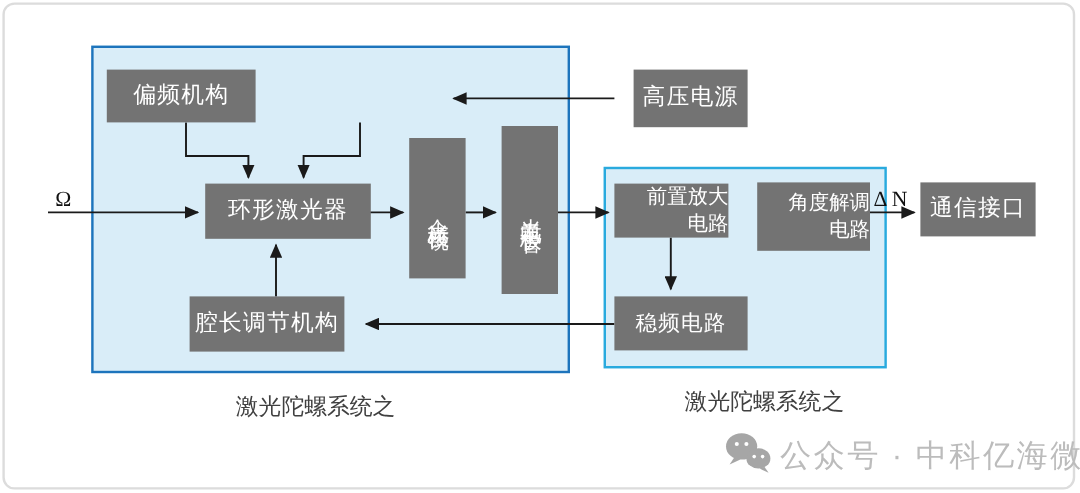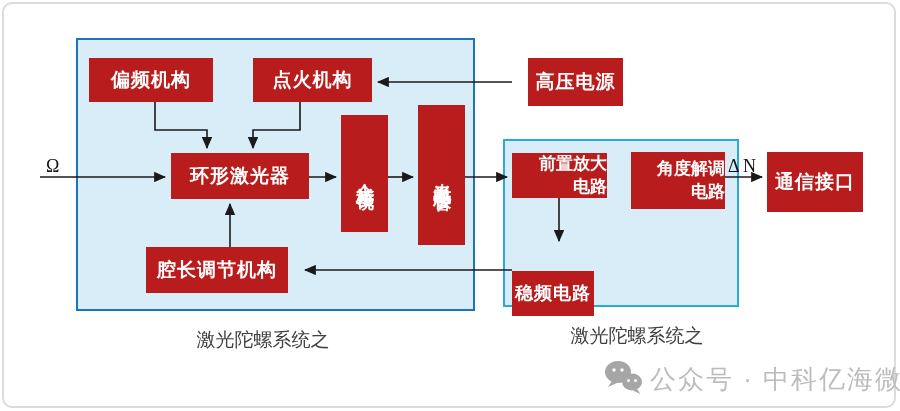--- a/index.html
+++ b/index.html
@@ -9,23 +9,23 @@
     font-family: "Liberation Sans", sans-serif; overflow: hidden;
   }
   .outer-frame {
     position: absolute; left: 2px; top: 2px; width: 894px; height: 406px;
     border: 2px solid #dcdcdc; border-radius: 10px; pointer-events: none;
   }
   .module { position: absolute; background: #d9edf8; }
   .module.optical   { left: 76px;  top: 38px;  width: 399px; height: 273px; border: 2px solid #1d74bc; }
   .module.electrical{ left: 503px; top: 139px; width: 236px; height: 168px; border: 2px solid #29aade; }
   .blk {
-    position: absolute; background: #b91c1c; color: #ffffff;
+    position: absolute; background: #737373; color: #ffffff;
     display: flex; align-items: center; justify-content: center;
-    font-size: 19px; letter-spacing: 1px; text-align: center; line-height: 1.2; font-weight: bold;
+    font-size: 19px; letter-spacing: 1px; text-align: center; line-height: 1.2;
   }
   .blk.v {
     writing-mode: vertical-rl; text-orientation: upright;
     font-size: 18px; letter-spacing: 3px;
   }
   .blk.two { flex-direction: column; font-size: 17px; letter-spacing: 0; line-height: 1.3; align-items: flex-end; }
   .blk.small { font-size: 18px; }
   .arrows { position: absolute; left: 0; top: 0; pointer-events: none; }
   .sym {
     position: absolute; font-family: "Liberation Serif", serif;
@@ -68,38 +68,37 @@
       <path d="M388,177 H413" marker-end="url(#ah)"></path>
       <path d="M465,177 H507" marker-end="url(#ah)"></path>
       <path d="M559,198 V241" marker-end="url(#ah)"></path>
       <path d="M725,177 H762" marker-end="url(#ah)"></path>
       <path d="M512,270 H305" marker-end="url(#ah)"></path>
       <path d="M230,247 V204" marker-end="url(#ah)"></path>
     </g>
   </svg>
 
   <div class="blk" style="left:89px; top:58px; width:124px; height:44px;">偏频机构</div>
-  <div class="blk" style="left:253px; top:58px; width:119px; height:44px;">点火机构</div>
   <div class="blk" style="left:171px; top:153px; width:138px; height:46px;">环形激光器</div>
   <div class="blk v" style="left:341px; top:115px; width:47px; height:117px;">合光棱镜</div>
   <div class="blk v" style="left:418px; top:105px; width:47px; height:140px;">光电二极管</div>
-  <div class="blk" style="left:146px; top:247px; width:142px; height:46px;">腔长调节机构</div>
+  <div class="blk" style="left:158px; top:247px; width:129px; height:46px;">腔长调节机构</div>
 
   <div class="blk two" style="left:512px; top:153px; width:95px; height:45px;">
     <span>前置放大</span>
     <span>电路</span>
   </div>
   <div class="blk two" style="left:631px; top:152px; width:94px; height:57px;">
     <span>角度解调</span>
     <span>电路</span>
   </div>
-  <div class="blk small" style="left:512px; top:247px; width:82px; height:45px;margin-top:24px;">稳频电路</div>
+  <div class="blk small" style="left:512px; top:247px; width:111px; height:45px;">稳频电路</div>
 
   <div class="blk" style="left:512px; top:58px; width:95px; height:48px;margin-left:16px;">高压电源</div>
-  <div class="blk" style="left:767px; top:152px; width:96px; height:60px;">通信接口</div>
+  <div class="blk" style="left:767px; top:152px; width:96px; height:45px;">通信接口</div>
 
   <span class="sym" style="left:46px; top:156px;">Ω</span>
   <span class="sym" style="left:728px; top:156px;">Δ N</span>
 
   <div class="caption" style="left:158px; top:326px; width:210px;">
     <div>激光陀螺系统之</div>
   </div>
   <div class="caption" style="left:532px; top:322px; width:210px;">
     <div>激光陀螺系统之</div>
   </div>

